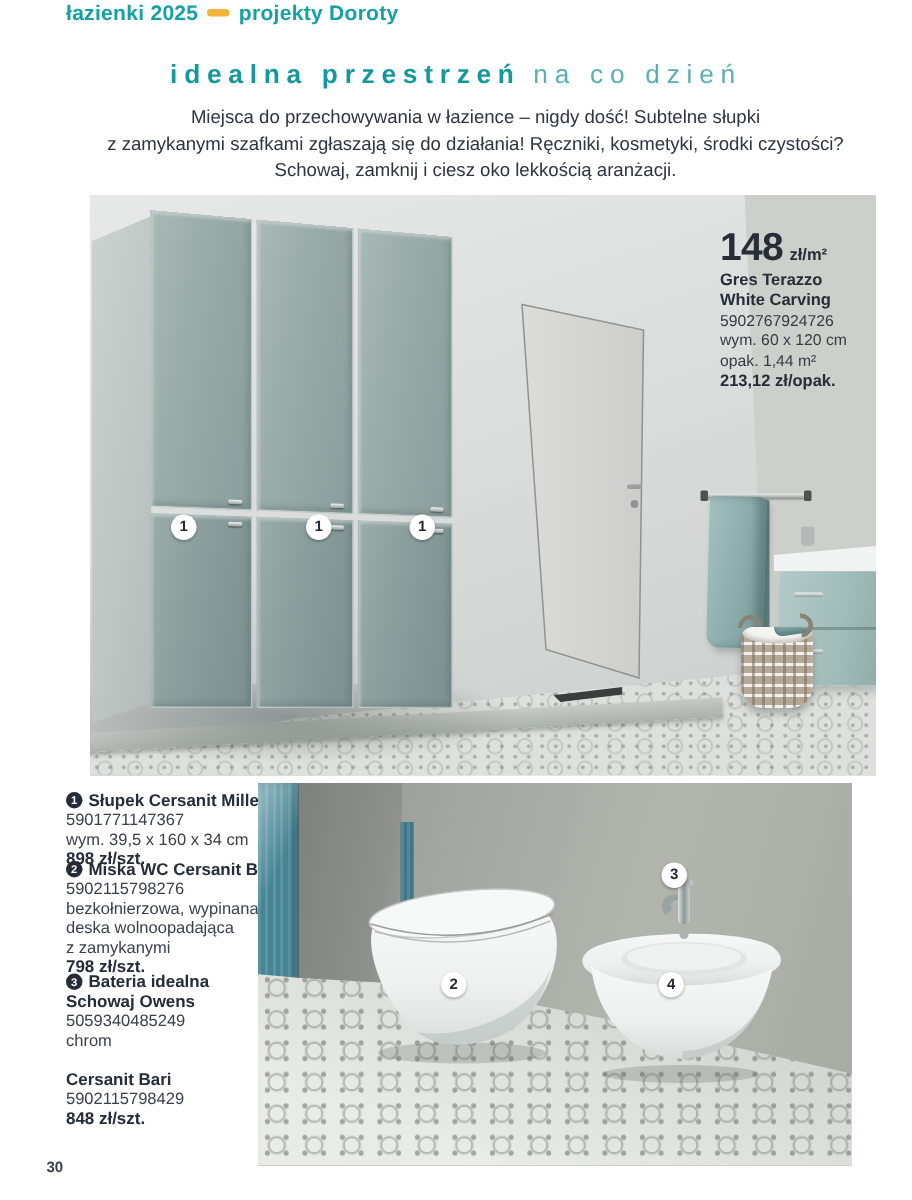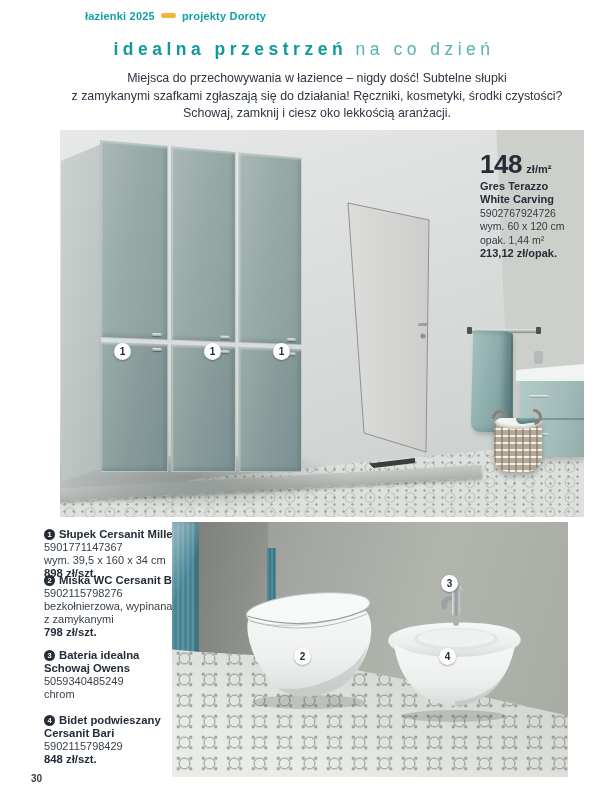--- a/index.html
+++ b/index.html
@@ -1,21 +1,21 @@
 <!DOCTYPE html>
 <html><head>
 <meta charset="utf-8">
 <style>
   html,body{margin:0;padding:0;background:#ffffff;}
   #page{position:relative;width:608px;height:800px;background:#ffffff;overflow:hidden;
         font-family:"Liberation Sans",sans-serif;}
   [data-interactable]{box-sizing:border-box;}
 
   
-  .crumbs{position:absolute;left:44px;top:10px;font-size:11px;font-weight:700;color:#11a2a4;letter-spacing:.2px;margin-left:41px;}
+  .crumbs{position:absolute;left:44px;top:0;font-size:14px;font-weight:700;color:#11a2a4;letter-spacing:.2px;}
   .crumb-pill{display:inline-block;width:15px;height:5px;border-radius:3px;background:#f3b43a;margin:0 6px;vertical-align:2px;}
   .headline{position:absolute;left:0;top:39px;width:608px;text-align:center;white-space:nowrap;}
   .headline .hb{font-size:17.5px;font-weight:700;letter-spacing:4.5px;color:#109a9c;}
   .headline .hl{font-size:17.5px;font-weight:400;letter-spacing:4.5px;color:#55b2b1;margin-left:4px;}
   .intro{position:absolute;left:13px;top:70px;width:608px;text-align:center;font-size:12.4px;line-height:17.5px;color:#2d3541;}
 
   
   .mark{position:absolute;width:17px;height:17px;border-radius:50%;background:#ffffff;color:#232c38;
         font-size:10px;font-weight:700;line-height:17px;text-align:center;box-shadow:0 1px 2px rgba(0,0,0,.3);}
   .speck-lite{background-image:
@@ -246,33 +246,33 @@
     <div class="pline" data-interactable="false">5901771147367</div>
     <div class="pline" data-interactable="false">wym. 39,5 x 160 x 34 cm</div>
     <div class="pprice" data-interactable="false">898 zł/szt.</div>
   </div>
 
   <div class="prod" style="top:574px;" data-interactable="false">
     <div class="ptitle" data-interactable="false"><span class="bullet" data-interactable="false">2</span><span data-interactable="false">Miska WC Cersanit Bari</span></div>
 
     <div class="pline" data-interactable="false">5902115798276</div>
     <div class="pline" data-interactable="false">bezkołnierzowa, wypinana</div>
+    <div class="pline" data-interactable="false">deska wolnoopadająca</div>
     <div class="pline" data-interactable="false">z zamykanymi</div>
     <div class="pprice" data-interactable="false">798 zł/szt.</div>
   </div>
 
   <div class="prod" style="top:649px;" data-interactable="false">
     <div class="ptitle" data-interactable="false"><span class="bullet" data-interactable="false">3</span><span data-interactable="false">Bateria idealna</span></div>
     <div class="t2" data-interactable="false">Schowaj Owens</div>
     <div class="pline" data-interactable="false">5059340485249</div>
     <div class="pline" data-interactable="false">chrom</div>
   </div>
 
   <div class="prod" style="top:714px;" data-interactable="false">
-    <div class="ptitle" data-interactable="false"><span class="bullet" data-interactable="false">4</span><span data-interactable="false">Bidet podwieszany</span></div>
     <div class="t2" data-interactable="false">Cersanit Bari</div>
     <div class="pline" data-interactable="false">5902115798429</div>
     <div class="pprice" data-interactable="false">848 zł/szt.</div>
   </div>
 
   <div id="photo2" data-interactable="false">
     <div class="wall2 speck-dark" data-interactable="false"></div>
     <div class="wall2-dark speck-dark" data-interactable="false"></div>
     <div class="tile-teal" data-interactable="false">
         <div class="glass" data-interactable="false"></div>

